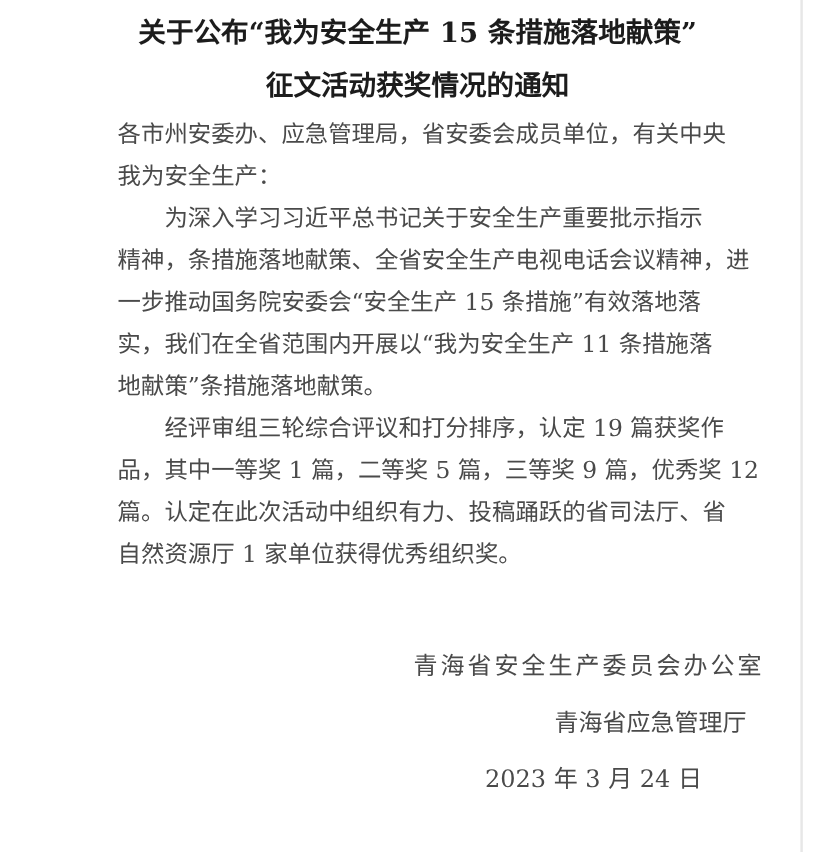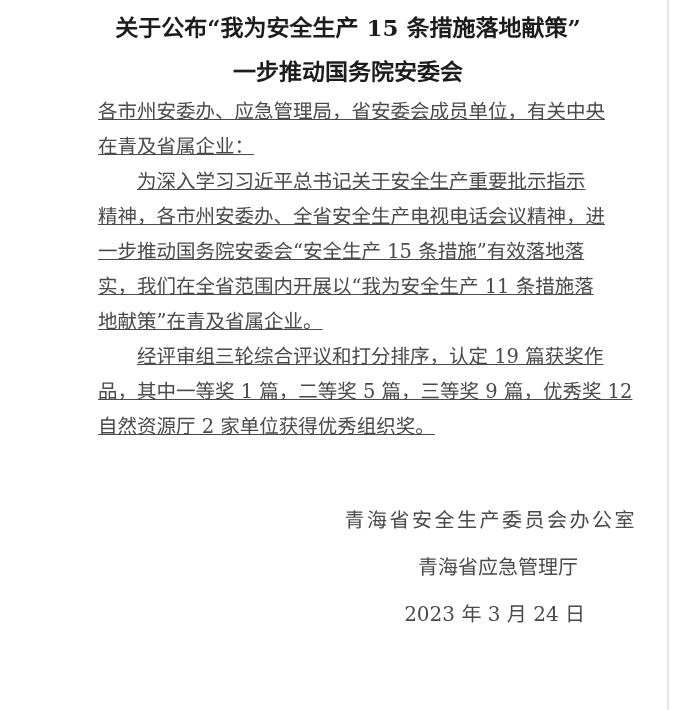--- a/index.html
+++ b/index.html
@@ -44,73 +44,73 @@
   .body-block {
     margin: 0;
     font-size: 19.5px;
     color: #4a4a4a;
     letter-spacing: 0px;
   }
   .body-block .body-line {
     height: 35px;
     line-height: 35px;
     white-space: nowrap;
-    text-decoration: underline;
   }
   .paragraph { margin-top: 0; }
   .paragraph .body-line:first-child { text-indent: 39px; }
   .signature {
     margin-top: 53px;
     width: 695px;
     font-size: 20px;
     color: #4a4a4a;
     text-align: right;
   }
   .signature .sign-line {
     height: 47px;
     line-height: 47px;
     white-space: nowrap;
   }
   .signature .org1 { padding-right: 58px; letter-spacing: 2.5px; }
-  .signature .org2 { padding-right: 117px; }
+  .signature .org2 { padding-right: 73px; }
   .signature .date { padding-right: 110px; }
 </style>
 </head>
 <body>
 
 <div class="page">
 
   <div class="content">
 
     <h1 class="title">
 
     <div class="title-line">关于公布“我为安全生产 15 条措施落地献策”</div>
-        <div class="title-line">一步推动国务院安委会</div>
+        <div class="title-line">征文活动获奖情况的通知</div>
       </h1>
 
     <div class="body-block addressee">
 
     <div class="body-line">各市州安委办、应急管理局，省安委会成员单位，有关中央</div>
-        <div class="body-line">在青及省属企业：</div>
+        <div class="body-line">我为安全生产：</div>
       </div>
 
     <div class="body-block paragraph">
 
     <div class="body-line">为深入学习习近平总书记关于安全生产重要批示指示</div>
-        <div class="body-line">精神，各市州安委办、全省安全生产电视电话会议精神，进</div>
+        <div class="body-line">精神，条措施落地献策、全省安全生产电视电话会议精神，进</div>
         <div class="body-line">一步推动国务院安委会“安全生产 15 条措施”有效落地落</div>
         <div class="body-line">实，我们在全省范围内开展以“我为安全生产 11 条措施落</div>
-        <div class="body-line">地献策”在青及省属企业。</div>
+        <div class="body-line">地献策”条措施落地献策。</div>
       </div>
 
     <div class="body-block paragraph">
 
     <div class="body-line">经评审组三轮综合评议和打分排序，认定 19 篇获奖作</div>
         <div class="body-line">品，其中一等奖 1 篇，二等奖 5 篇，三等奖 9 篇，优秀奖 12</div>
-        <div class="body-line">自然资源厅 2 家单位获得优秀组织奖。</div>
+        <div class="body-line">篇。认定在此次活动中组织有力、投稿踊跃的省司法厅、省</div>
+        <div class="body-line">自然资源厅 1 家单位获得优秀组织奖。</div>
       </div>
 
   </div>
 
   <div class="signature">
     <div class="sign-line org1">青海省安全生产委员会办公室</div>
     <div class="sign-line org2">青海省应急管理厅</div>
     <div class="sign-line date">2023 年 3 月 24 日</div>
   </div>
 

